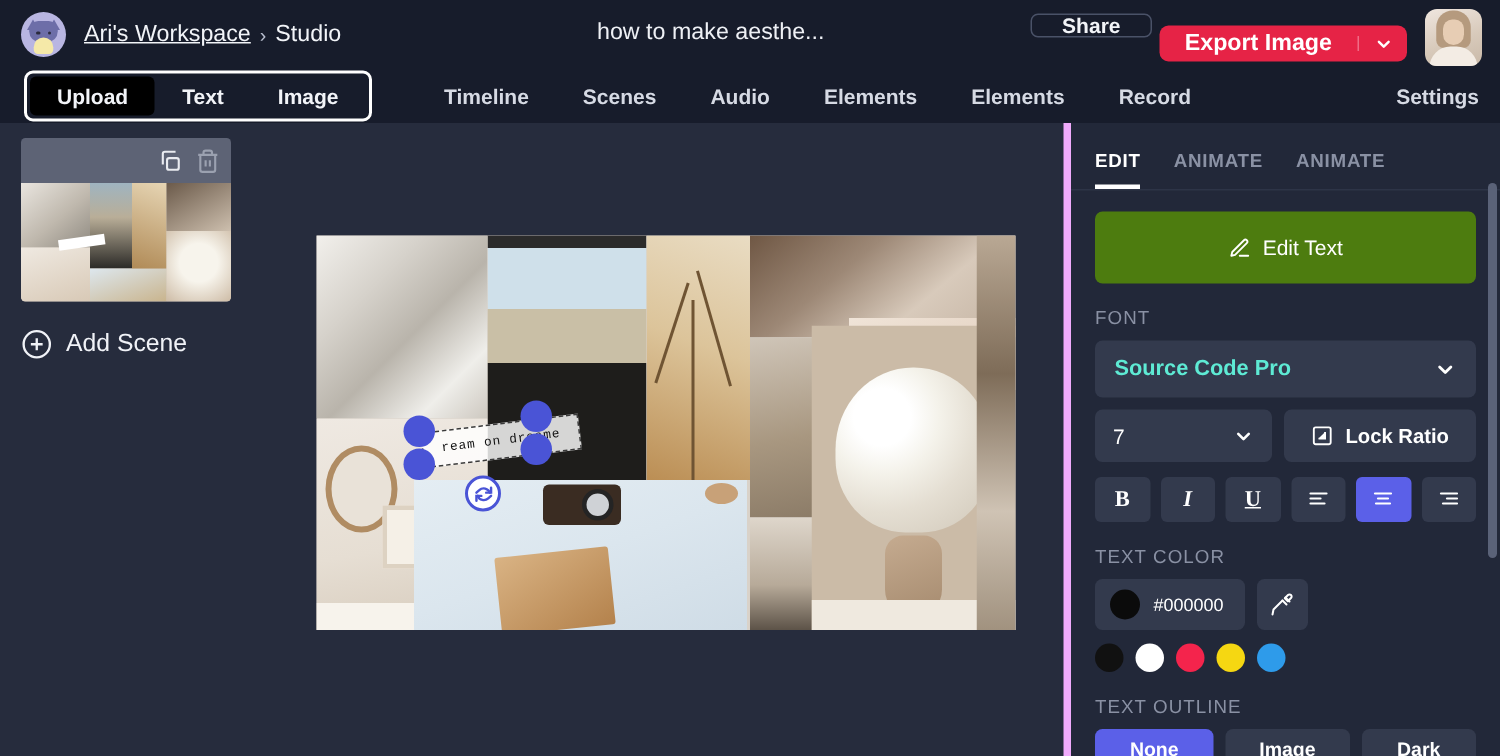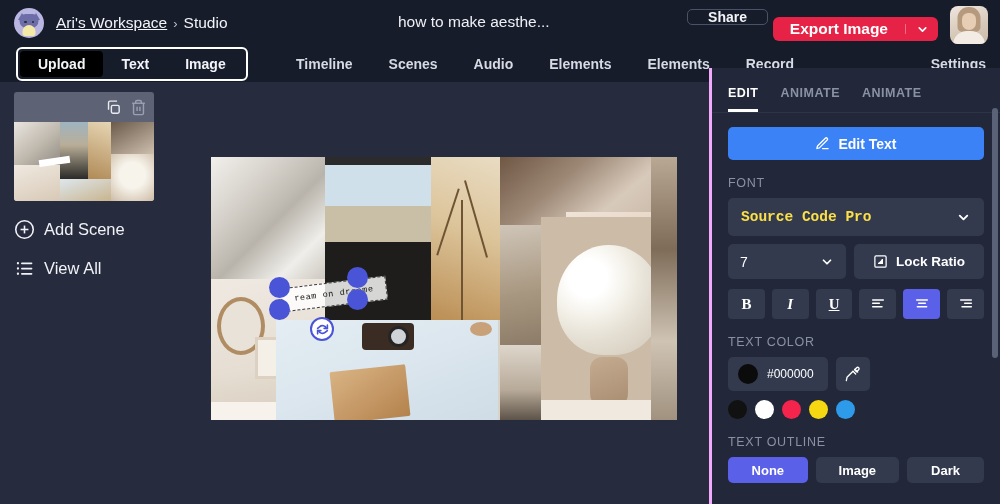--- a/index.html
+++ b/index.html
@@ -151,41 +151,41 @@
   }
   .hdl { position:absolute; width:21px; height:21px; border-radius:50%; background:#4a54d6; }
   .rot-hdl {
     position:absolute; width:24px; height:24px; border-radius:50%;
     background:#fff; border:2px solid #4a54d6;
     display:flex; align-items:center; justify-content:center;
   }
 
   
   .right-panel {
-    position:absolute; top:68px; right:0; width:291px; bottom:0;
-    background:#222839; border-left:3px solid #f0abfc;
+    position:absolute; top:82px; right:0; width:291px; bottom:0;
+    background:#222839; border-left:5px solid #f0abfc;
   }
   .rp-tabs { display:flex; gap:22px; padding:18px 16px 0 16px; border-bottom:1px solid #2d3447; }
   .rp-tab { font-size:12.5px; font-weight:700; letter-spacing:0.5px; color:#8a91a4; padding-bottom:9px; cursor:pointer; }
   .rp-tab.active { color:#ffffff; border-bottom:3px solid #ffffff; }
   .rp-body { padding:14px 16px 0 16px; }
 
   .edit-text-btn {
-    height:33px; background:#3b82f6; border-radius:5px;
+    height:48px; background:#4d7c0f; border-radius:5px;
     display:flex; align-items:center; justify-content:center; gap:8px;
-    font-size:14px; font-weight:700; color:#fff; cursor:pointer;
+    font-size:14px; font-weight:400; color:#fff; cursor:pointer;
   }
   .sec-label { font-size:12.5px; letter-spacing:0.7px; color:#8a91a4; margin:16px 0 8px; }
 
   .select-box {
     height:38px; background:#333a4d; border-radius:5px;
     display:flex; align-items:center; justify-content:space-between;
     padding:0 13px; cursor:pointer;
   }
-  .select-box .val { font-family:Liberation Mono, monospace; font-size:14.5px; font-weight:700; color:#fde047; }
+  .select-box .val { font-family:Liberation Sans, sans-serif; font-size:14.5px; font-weight:700; color:#5eead4; }
   .row { display:flex; gap:8px; margin-top:8px; }
   .size-box { flex:0 0 118px; height:35px; background:#333a4d; border-radius:5px; display:flex; align-items:center; justify-content:space-between; padding:0 12px; cursor:pointer; }
   .size-box .val { font-size:14px; color:#fff; }
   .lock-box { flex:1; height:35px; background:#333a4d; border-radius:5px; display:flex; align-items:center; justify-content:center; gap:8px; font-size:13.5px; font-weight:700; color:#fff; cursor:pointer; }
 
   .fmt-row { display:flex; gap:7px; margin-top:10px; }
   .fmt-btn { width:37px; height:30px; background:#333a4d; border-radius:4px; display:flex; align-items:center; justify-content:center; cursor:pointer; }
   .fmt-btn.active { background:#5b60e8; }
   .fmt-btn .g { font-size:15px; font-weight:700; color:#fff; font-family:"Liberation Serif", serif; }
 
@@ -300,31 +300,20 @@
 
     <div class="left-action">
       <svg width="21" height="21" viewBox="0 0 24 24" fill="none" stroke="#f0f2f7" stroke-width="1.8">
         <circle cx="12" cy="12" r="10"></circle>
           <line x1="12" y1="7.5" x2="12" y2="16.5"></line>
           <line x1="7.5" y1="12" x2="16.5" y2="12"></line>
       </svg>
       <span class="lbl">Add Scene</span>
     </div>
 
-    <div class="left-action">
-      <svg width="21" height="21" viewBox="0 0 24 24" fill="none" stroke="#f0f2f7" stroke-width="2" stroke-linecap="round">
-        <line x1="9" y1="6" x2="20" y2="6"></line>
-          <line x1="9" y1="12" x2="20" y2="12"></line>
-          <line x1="9" y1="18" x2="20" y2="18"></line>
-        <circle cx="4.5" cy="6" r="1.3" fill="#f0f2f7" stroke="none"></circle>
-          <circle cx="4.5" cy="12" r="1.3" fill="#f0f2f7" stroke="none"></circle>
-          <circle cx="4.5" cy="18" r="1.3" fill="#f0f2f7" stroke="none"></circle>
-      </svg>
-      <span class="lbl">View All</span>
-    </div>
   </div>
 
   <div class="canvas-area">
     <div class="canvas">
 
       <div class="cell" style="left:0;top:0;width:114px;height:122px;">
         <div class="ph" style="background:linear-gradient(135deg,#f2f0ec 0%,#d6d2cb 30%,#b9b4ab 55%,#efeeea 80%,#cdc8c0 100%);"></div>
       </div>
 
       <div class="cell" style="left:0;top:122px;width:190px;height:141px;">

